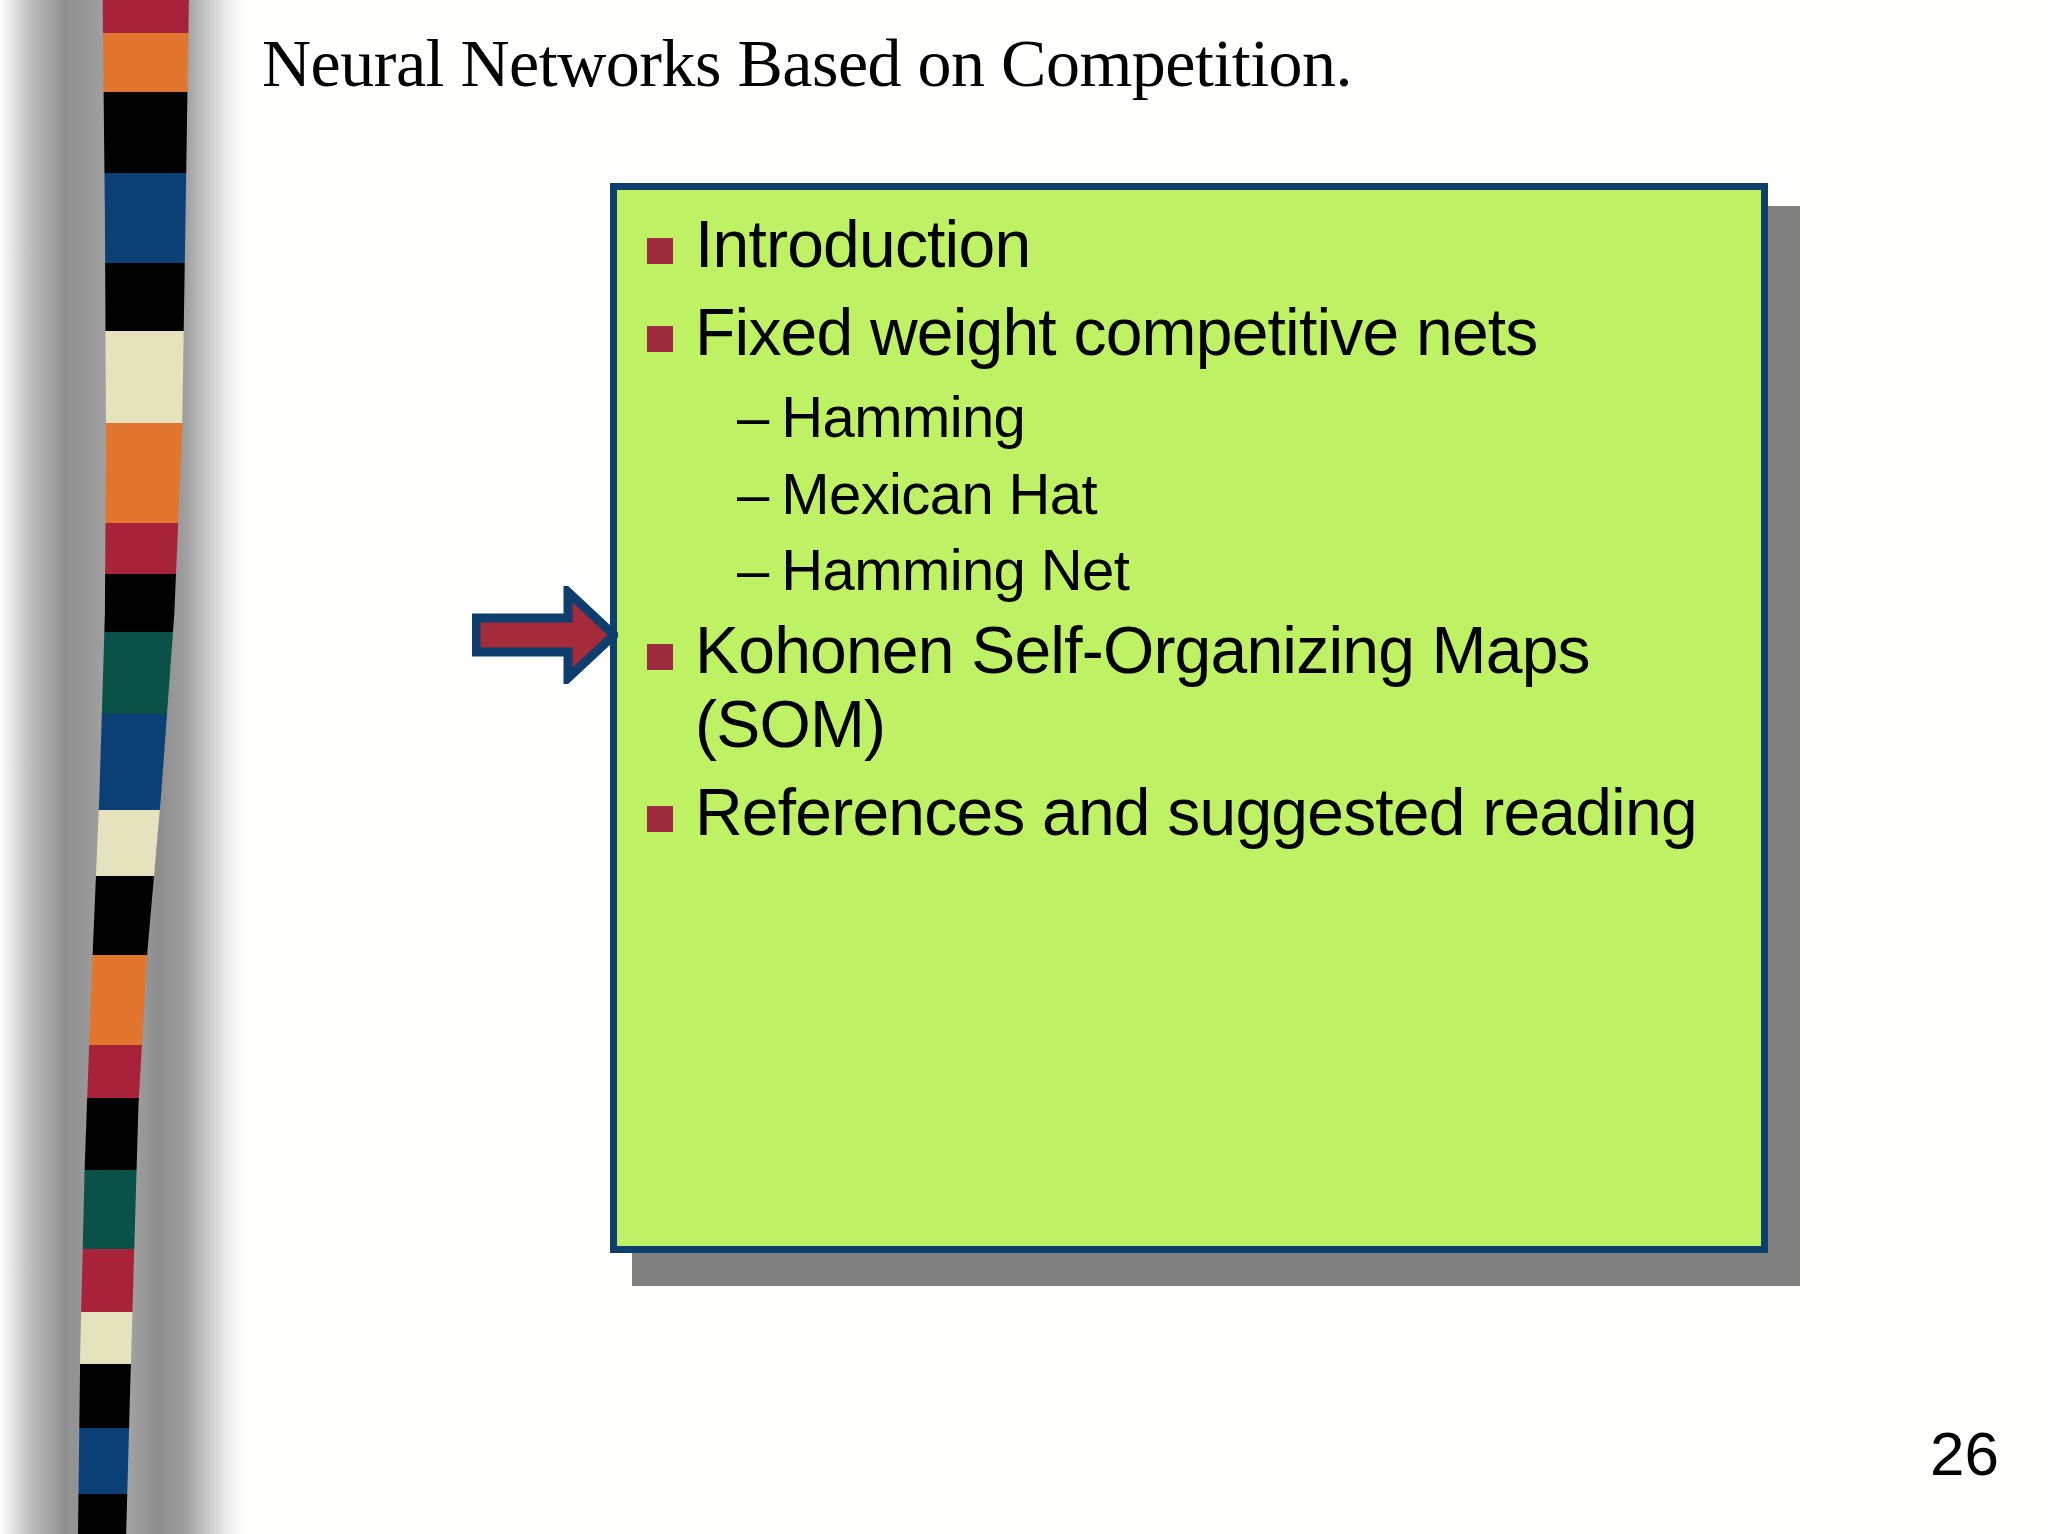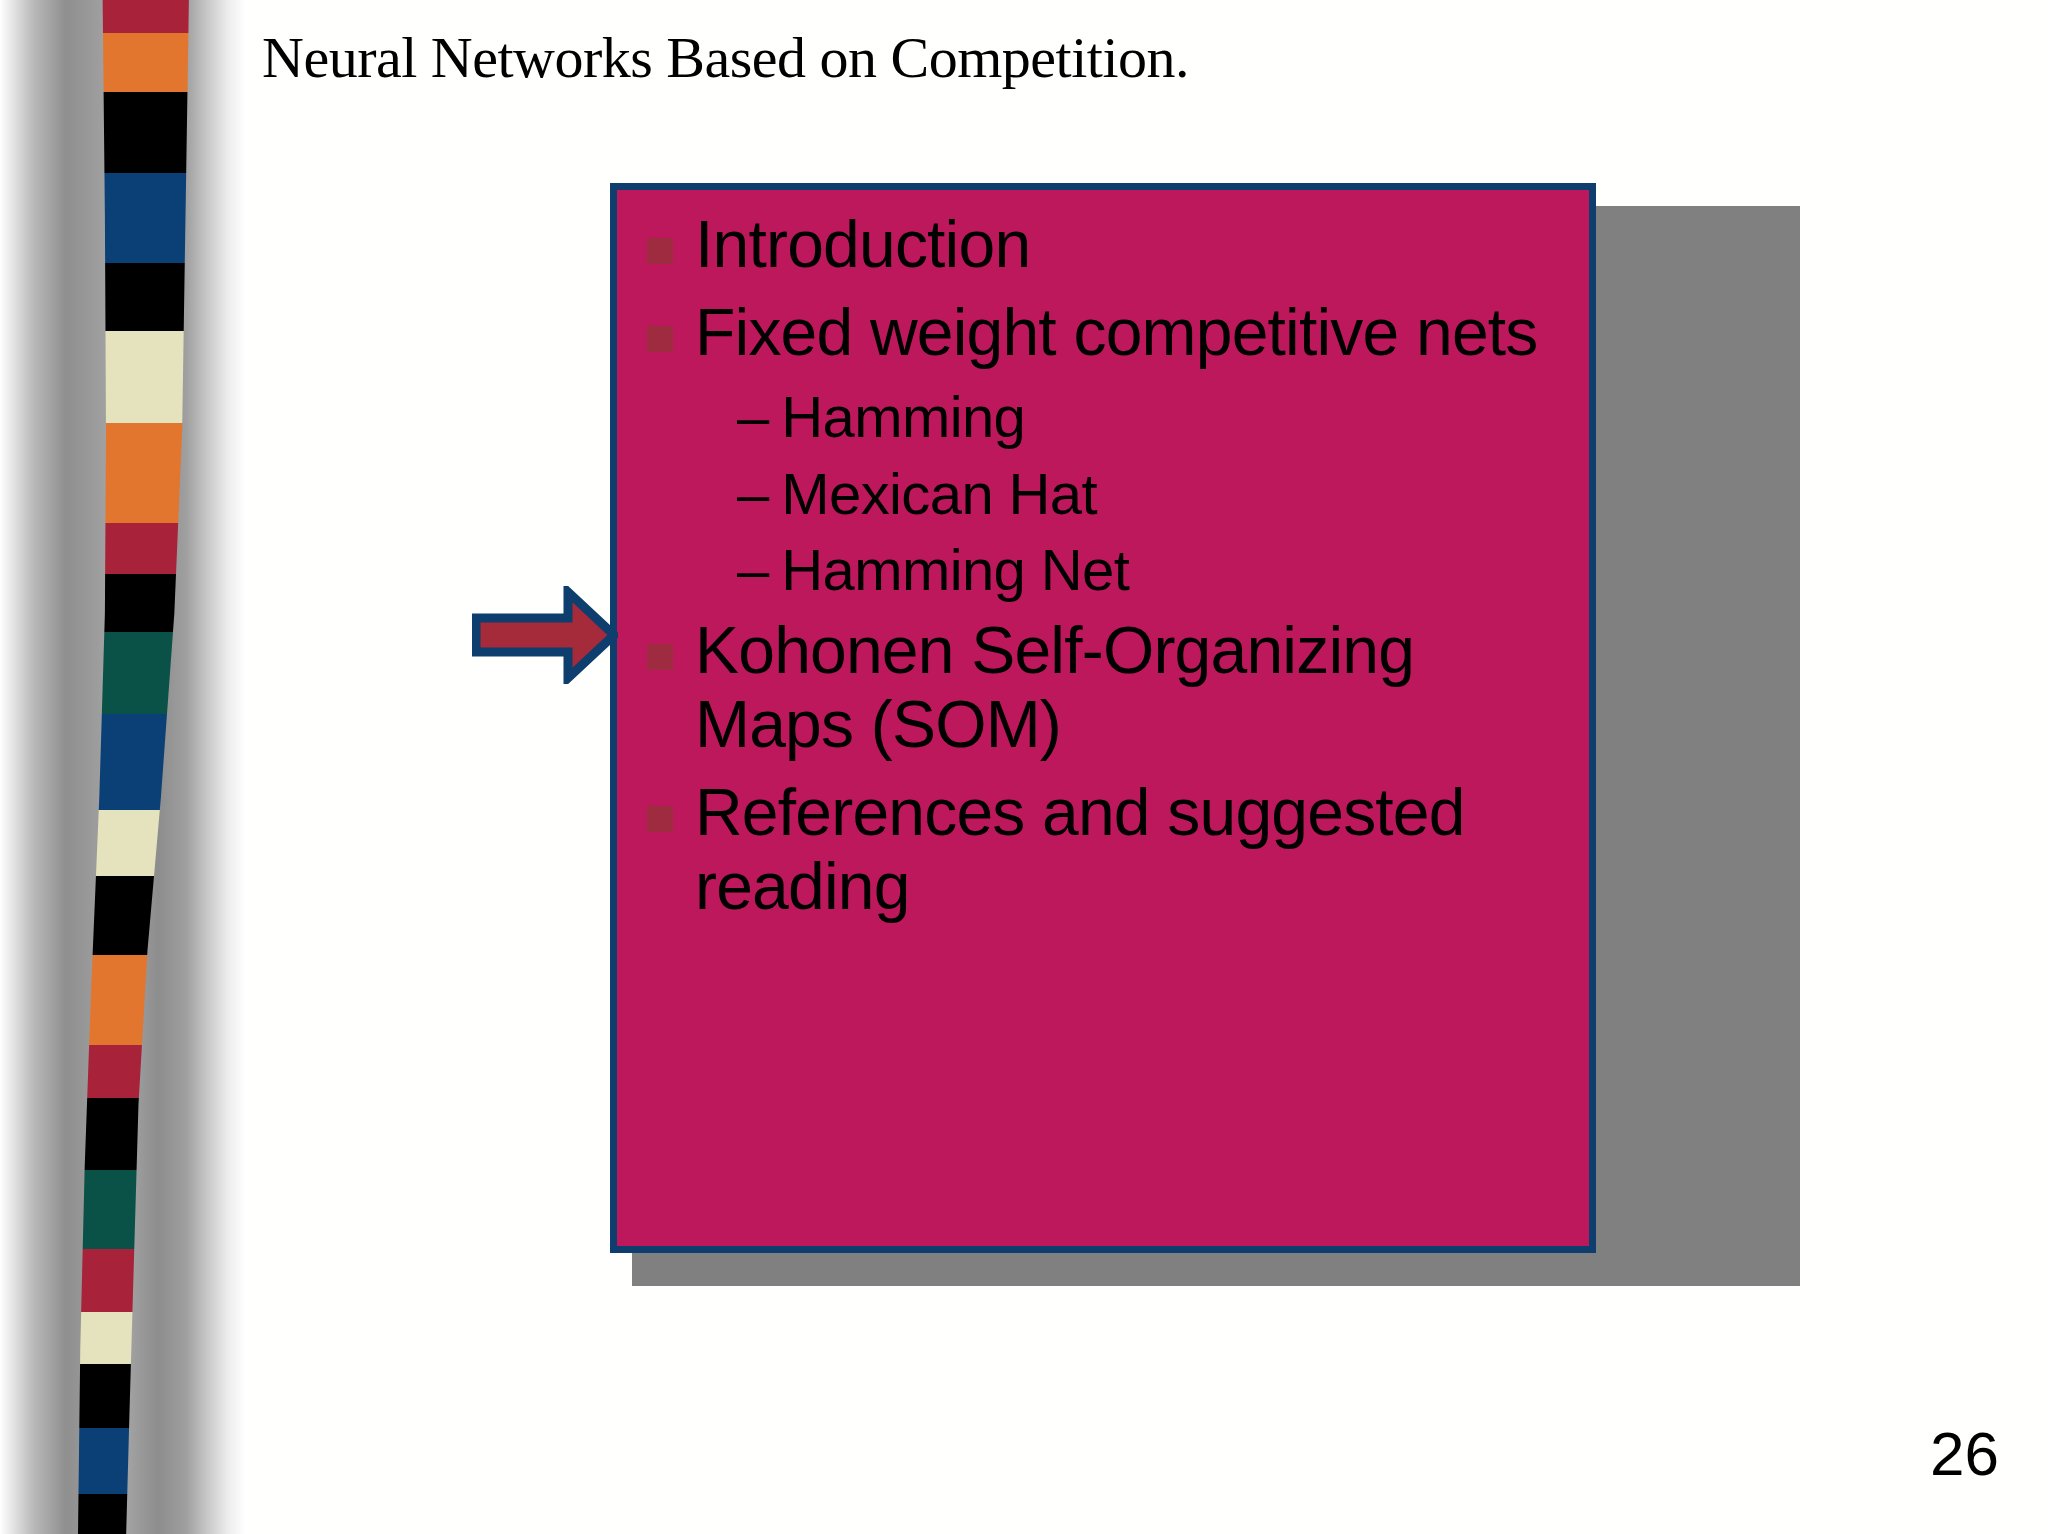--- a/index.html
+++ b/index.html
@@ -62,43 +62,43 @@
   }
   .stripe { width: 112px; }
 
   
   #title {
     position: absolute;
     left: 262px;
     top: 28px;
     width: 1560px;
     font-family: "Liberation Serif", "DejaVu Serif", serif;
-    font-size: 58px;
+    font-size: 68px;
     line-height: 1.05;
     color: #000000;
     letter-spacing: -0.5px;
     white-space: nowrap;
   }
 
   
   #content-shadow {
     position: absolute;
     left: 632px;
     top: 206px;
     width: 1168px;
     height: 1080px;
     background: #808080;
   }
   #content-box {
     position: absolute;
     left: 610px;
     top: 183px;
-    width: 986px;
+    width: 1158px;
     height: 1070px;
-    background: #be185d;
+    background: #bef264;
     border: 7px solid #0d3e6e;
     box-sizing: border-box;
   }
   #bullet-list {
     position: absolute;
     left: 30px;
     top: 18px;
     right: 20px;
   }
   .bullet-row {

